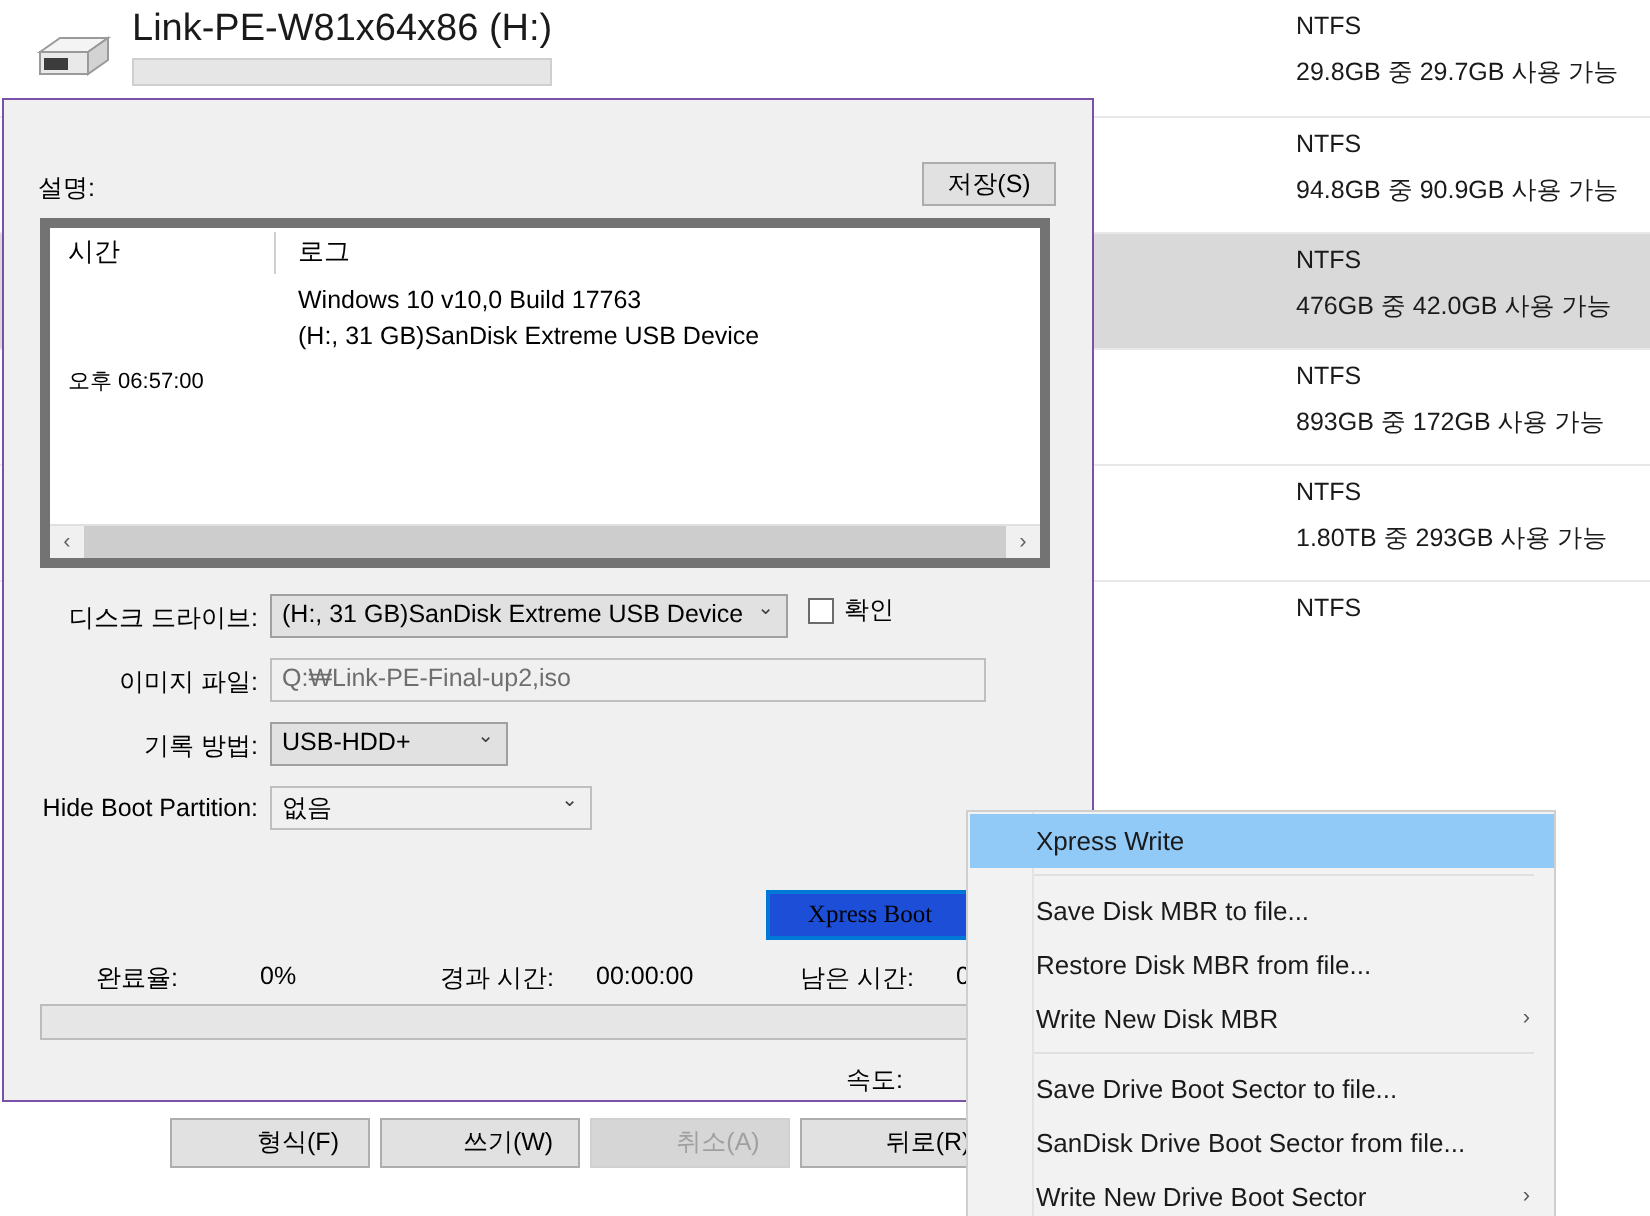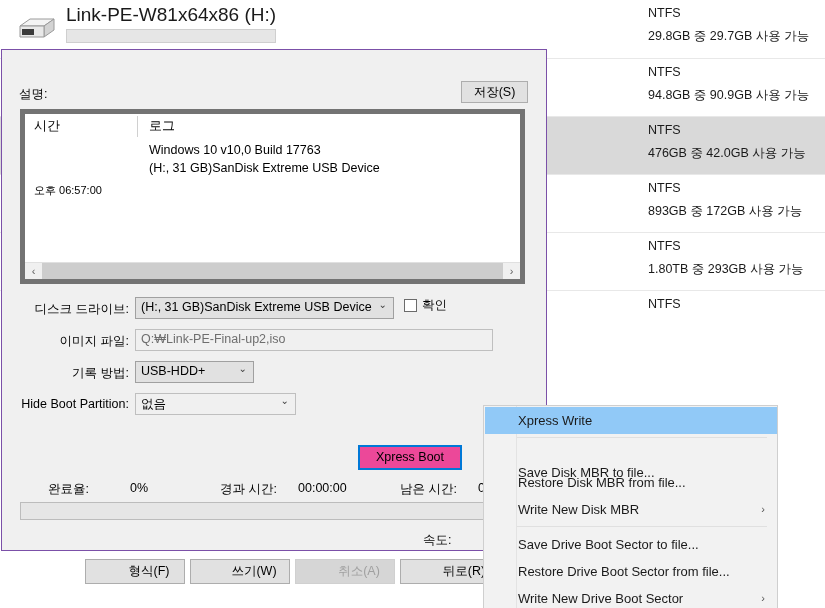--- a/index.html
+++ b/index.html
@@ -279,30 +279,31 @@
     padding: 2px 0 0 5px;
     white-space: nowrap;
     overflow: hidden;
   }
   #method-combo { left: 133px; top: 284px; width: 119px; height: 22px; padding-left: 24px; }
   #hide-combo { left: 133px; top: 316px; width: 161px; height: 22px; background: #f0f0f0; border: 1px solid #bfbfbf; }
 
   
   #xpress-boot-button {
     position: absolute;
-    left: 356px; top: 368px;
+    left: 381px; top: 368px;
     width: 104px; height: 25px;
-    background: #ec4899;
+    background: #1d4ed8;
     border: 2px solid #0078d7;
     box-sizing: border-box;
     font-size: 12.5px;
     line-height: 21px;
     text-align: center;
     color: #000;
     cursor: default;
+    font-family: Liberation Serif, serif;
   }
 
   
   #status-row .lbl { font-size: 12.5px; }
   #pct-label  { left: 46px;  top: 404px; }
   #pct-value  { left: 128px; top: 404px; }
   #elapsed-label { left: 218px; top: 404px; }
   #elapsed-value { left: 296px; top: 404px; }
   #remain-label  { left: 398px; top: 404px; }
   #remain-value  { left: 476px; top: 404px; }
@@ -552,34 +553,34 @@
 
   </div>
 </div>
 
 <div id="context-menu">
   <div id="menu-gutter"></div>
 <div class="menu-item highlight" style="top: 1px;">
       <span class="mtext">Xpress Write</span>
     </div>
     <div class="menu-sep" style="top: 31px;"></div>
-    <div class="menu-item" style="top: 53px;">
+    <div class="menu-item" style="top: 36px;">
       <span class="mtext">Save Disk MBR to file...</span>
     </div>
     <div class="menu-item" style="top: 63px;">
       <span class="mtext">Restore Disk MBR from file...</span>
     </div>
     <div class="menu-item" style="top: 90px;">
       <span class="mtext">Write New Disk MBR</span>
       <span class="submenu-arrow">›</span>
     </div>
     <div class="menu-sep" style="top: 120px;"></div>
     <div class="menu-item" style="top: 125px;">
       <span class="mtext">Save Drive Boot Sector to file...</span>
     </div>
     <div class="menu-item" style="top: 152px;">
-      <span class="mtext">Restore Drive Boot Sector from file...</span>
+      <span class="mtext">SanDisk Drive Boot Sector from file...</span>
     </div>
     <div class="menu-item" style="top: 179px;">
       <span class="mtext">Write New Drive Boot Sector</span>
       <span class="submenu-arrow">›</span>
     </div>
   </div>
 
 </body></html>

